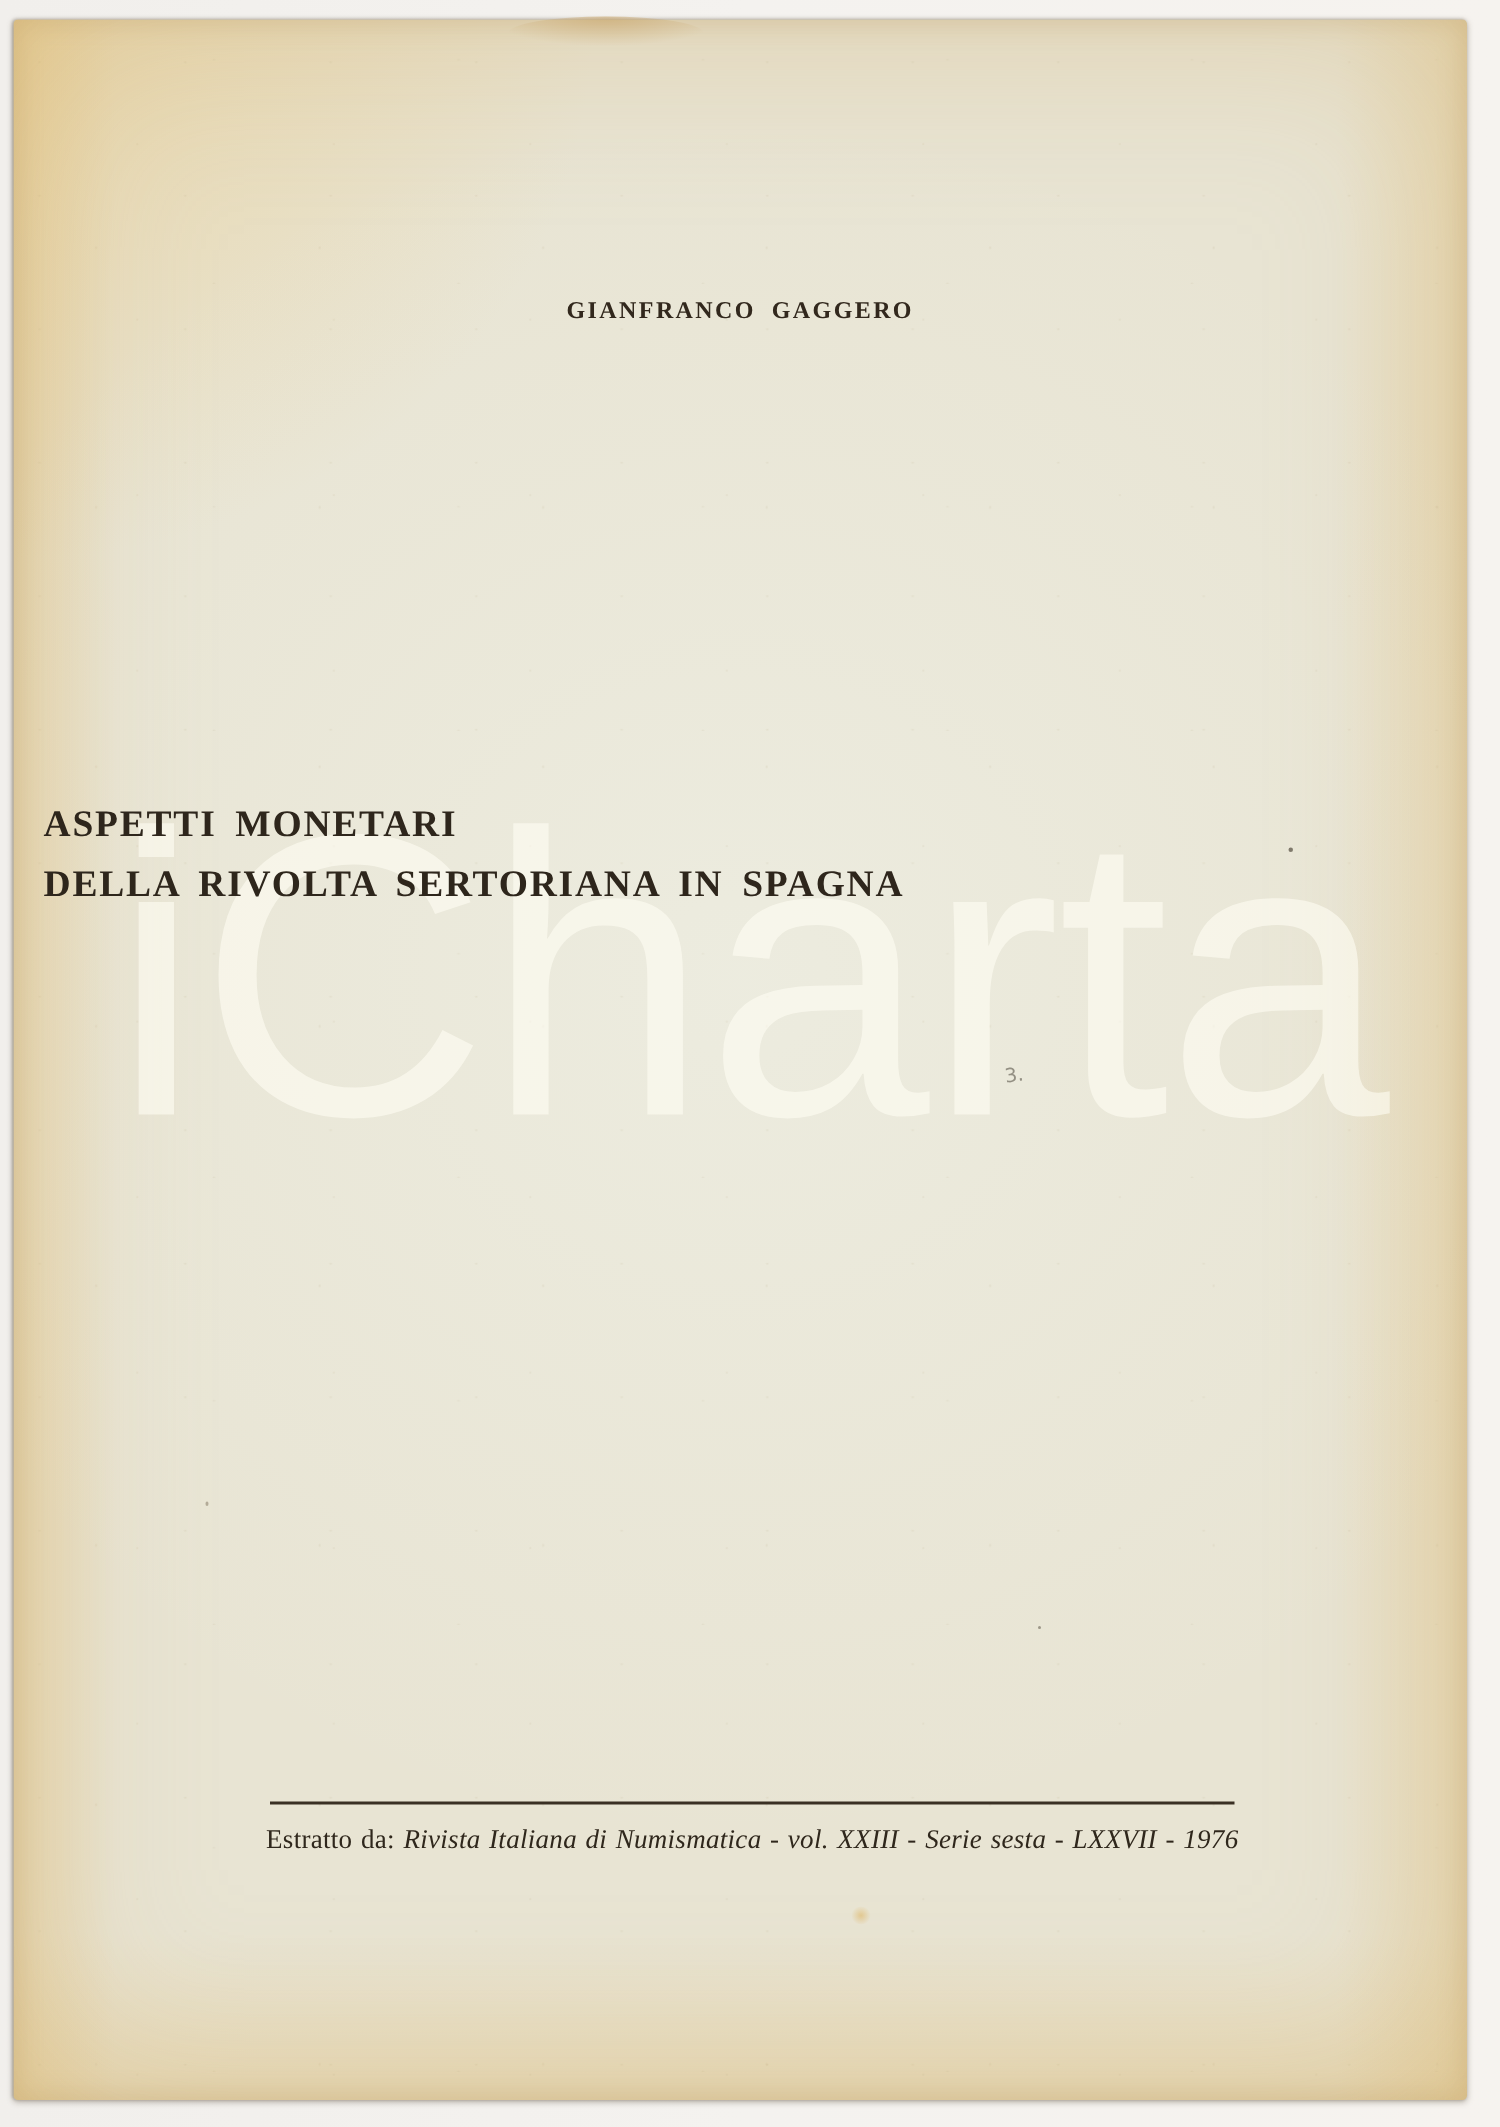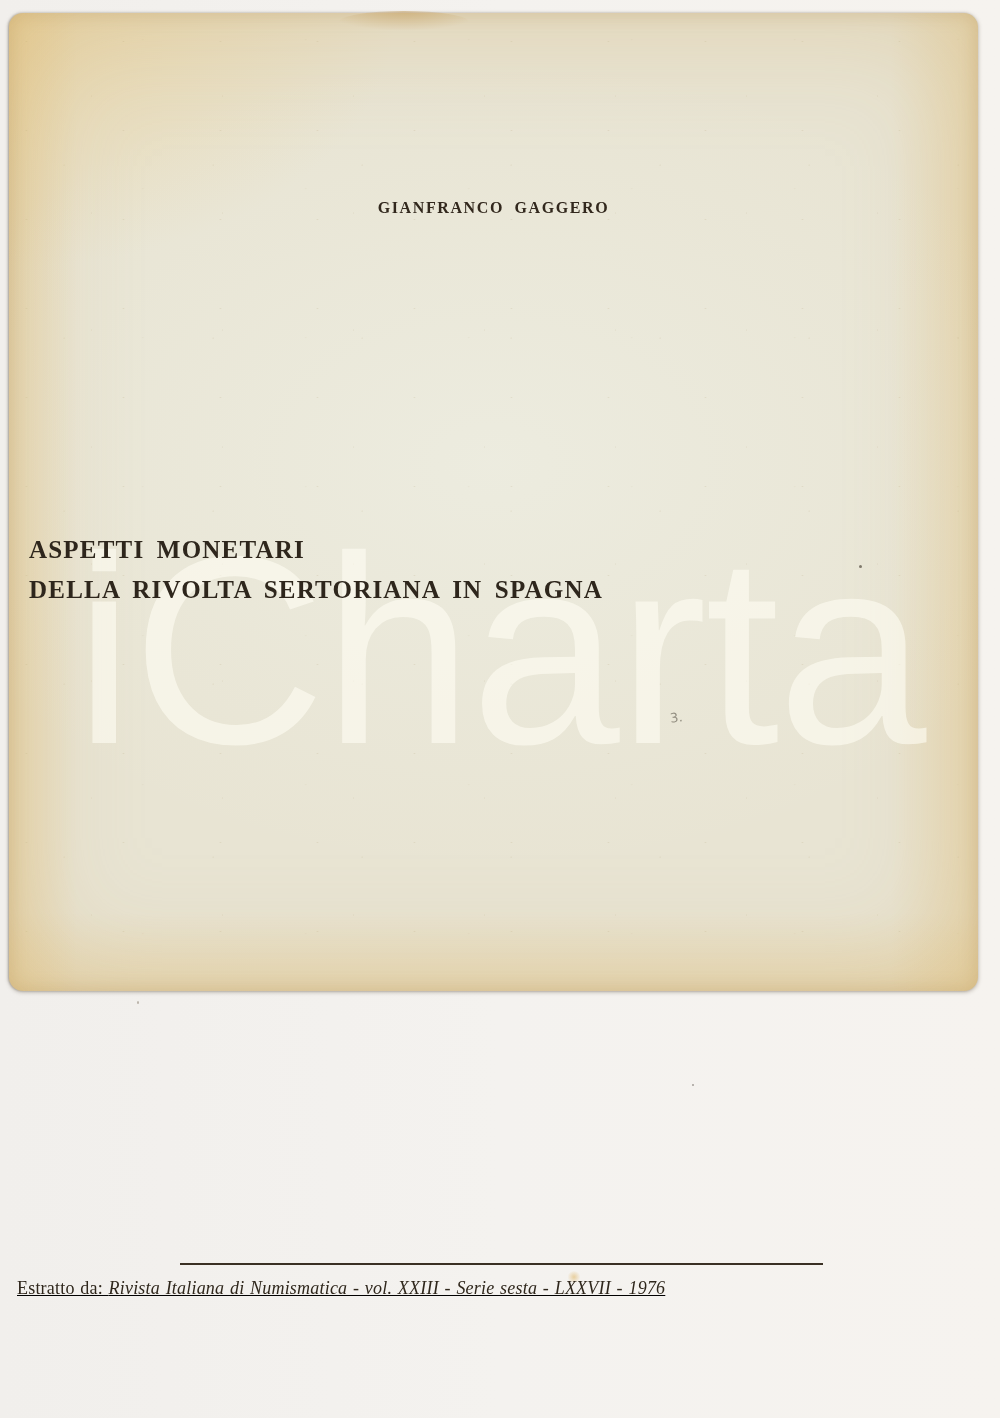--- a/index.html
+++ b/index.html
@@ -4,21 +4,21 @@
 <style>
   html,body{margin:0;padding:0;}
   body{
     width:1000px;height:1418px;
     background:linear-gradient(90deg,#f1efec 0%,#f4f2ef 50%,#f6f3ef 100%);
     font-family:"Liberation Serif", serif;
     position:relative;overflow:hidden;
   }
   .scan{position:absolute;inset:0;}
   .paper{
-    position:absolute;left:9px;top:13px;width:969px;height:978px;
+    position:absolute;left:9px;top:13px;width:969px;height:1387px;
     background:
       
       radial-gradient(2px 1px at 18% 32%, rgba(171,152,110,0.18), transparent 70%),
       radial-gradient(1.5px 1.5px at 63% 71%, rgba(171,152,110,0.16), transparent 70%),
       radial-gradient(2px 1px at 82% 18%, rgba(171,152,110,0.14), transparent 70%),
       radial-gradient(1.5px 2px at 37% 88%, rgba(171,152,110,0.16), transparent 70%),
       
       radial-gradient(62% 42% at 50% 46%, rgba(240,242,233,0.55), rgba(240,242,233,0) 100%),
       
       radial-gradient(40% 26% at 0% 0%, rgba(233,199,125,0.45), rgba(233,199,125,0) 100%),
@@ -28,21 +28,21 @@
       linear-gradient(270deg, rgba(228,194,121,0.30) 0%, rgba(228,194,121,0) 9%),
       
       linear-gradient(0deg, rgba(228,194,121,0.28) 0%, rgba(228,194,121,0) 8%),
       #e8e4d3;
     background-size:97px 89px,131px 117px,163px 149px,149px 173px,auto,auto,auto,auto,auto,auto;
     box-shadow:
       inset 0 0 110px 22px rgba(208,172,106,0.30),
       inset 0 0 16px 3px rgba(176,140,82,0.28),
       0 1px 4px rgba(60,45,25,0.35),
       -1px 0 2px rgba(60,45,25,0.25);
-    border-radius:14px;
+    border-radius:3px;
   }
   .stain-top{
     position:absolute;left:330px;top:-2px;width:130px;height:22px;
     background:radial-gradient(60% 90% at 50% 0%, rgba(197,156,88,0.50), rgba(197,156,88,0) 100%);
     border-radius:50%;
   }
   .spot-yellow{
     position:absolute;left:558px;top:1258px;width:14px;height:12px;
     background:radial-gradient(circle, rgba(222,178,92,0.55), rgba(222,178,92,0) 70%);
     border-radius:50%;
@@ -69,24 +69,23 @@
     color:rgba(255,253,243,0.60);
     white-space:nowrap;pointer-events:none;
   }
   .pencil{
     position:absolute;left:661px;top:697px;
     font-family:"DejaVu Sans", sans-serif;
     font-size:13px;color:rgba(75,70,58,0.55);
     transform:rotate(-8deg);
   }
   .imprint-block{
-    position:absolute;left:0;top:1250px;width:100%;
+    position:absolute;left:0;top:1188px;width:100%;
     transform:translateX(8px);
-    text-align:left;
-    text-decoration:underline;
+    text-align:center;
   }
   .rule{
     width:643px;height:2px;margin:0 auto;
     background:#3a3024;
   }
   .imprint{
     margin-top:13px;
     font-size:18px;color:#2f271c;letter-spacing:0.2px;word-spacing:1px;
   }
   .imprint i{font-style:italic;}

